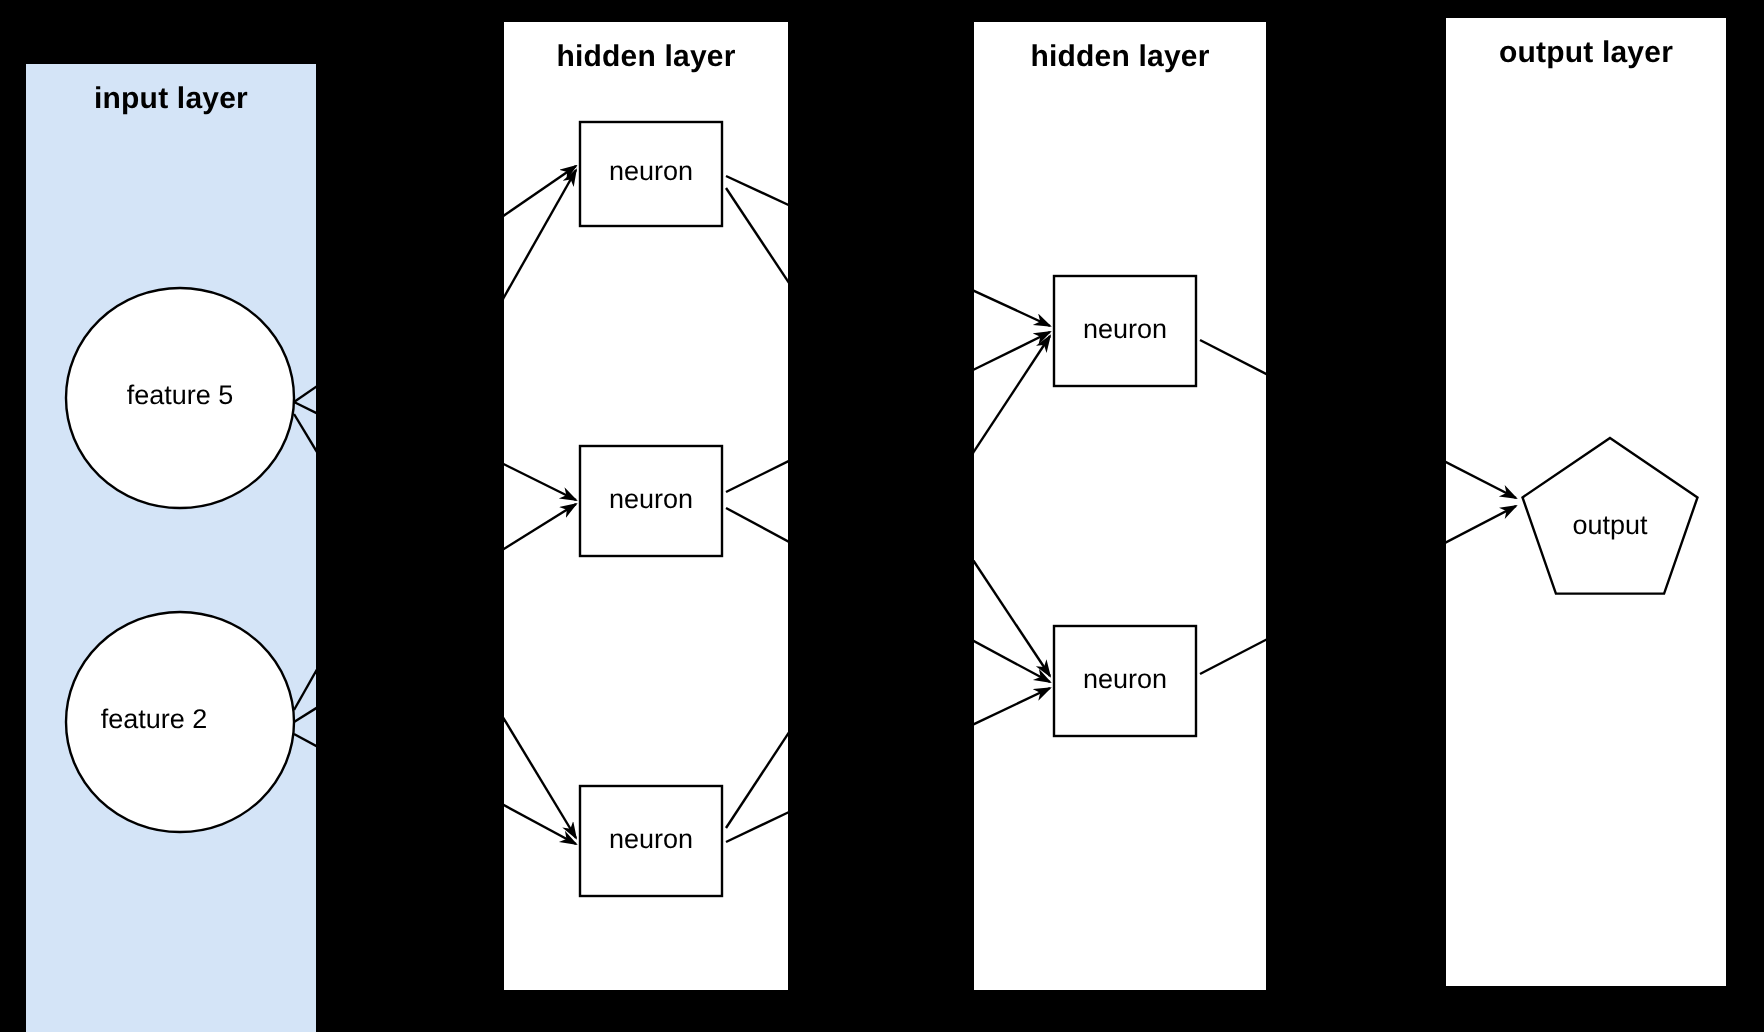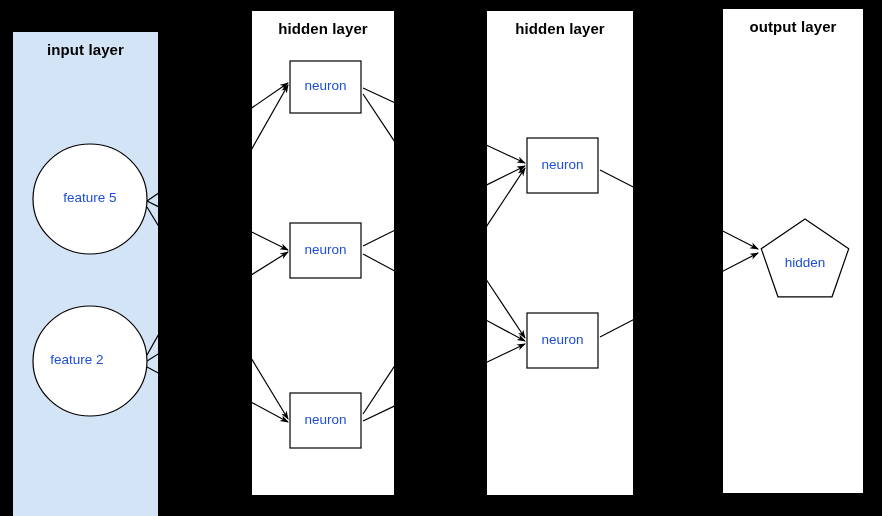--- a/index.html
+++ b/index.html
@@ -32,21 +32,21 @@
   }
   .layer-svg {
     position: absolute;
     left: 0;
     top: 0;
   }
   .node-label {
     position: absolute;
     text-align: center;
     font-size: 13.5px;
-    color: #1d4ed8;
+    color: #000000;
     white-space: nowrap;
     pointer-events: none;
   }
 </style>
 </head>
 <body>
 
 <div id="canvas">
 
 <div class="panel" style="left: 13px; top: 11px; width: 145px; height: 484px; background: rgb(212, 228, 247); margin-top: 21px;">
@@ -152,15 +152,15 @@
         <line x1="363" y1="94" x2="525" y2="338" stroke="#000000" stroke-width="1.2" marker-end="url(#arw-3)"></line>
         <line x1="363" y1="246" x2="525" y2="166" stroke="#000000" stroke-width="1.2" marker-end="url(#arw-3)"></line>
         <line x1="363" y1="254" x2="525" y2="341" stroke="#000000" stroke-width="1.2" marker-end="url(#arw-3)"></line>
         <line x1="363" y1="414" x2="525" y2="168" stroke="#000000" stroke-width="1.2" marker-end="url(#arw-3)"></line>
         <line x1="363" y1="421" x2="525" y2="344" stroke="#000000" stroke-width="1.2" marker-end="url(#arw-3)"></line>
         <line x1="600" y1="170" x2="758" y2="251" stroke="#000000" stroke-width="1.2" marker-end="url(#arw-3)"></line>
         <line x1="600" y1="337" x2="758" y2="255" stroke="#000000" stroke-width="1.2" marker-end="url(#arw-3)"></line>
         <polygon points="805.00,221.00 848.75,250.71 832.04,298.79 777.96,298.79 761.25,250.71" fill="#ffffff" stroke="#000000" stroke-width="1.2"></polygon>
       </svg>
       <div class="panel-title" style="top: 9px;">output layer</div>
-      <div class="node-label" style="left: 22px; top: 246px; width: 120px;">hidden</div>
+      <div class="node-label" style="left: 22px; top: 246px; width: 120px;">output</div>
     </div>
   </div>
 
 </body></html>

